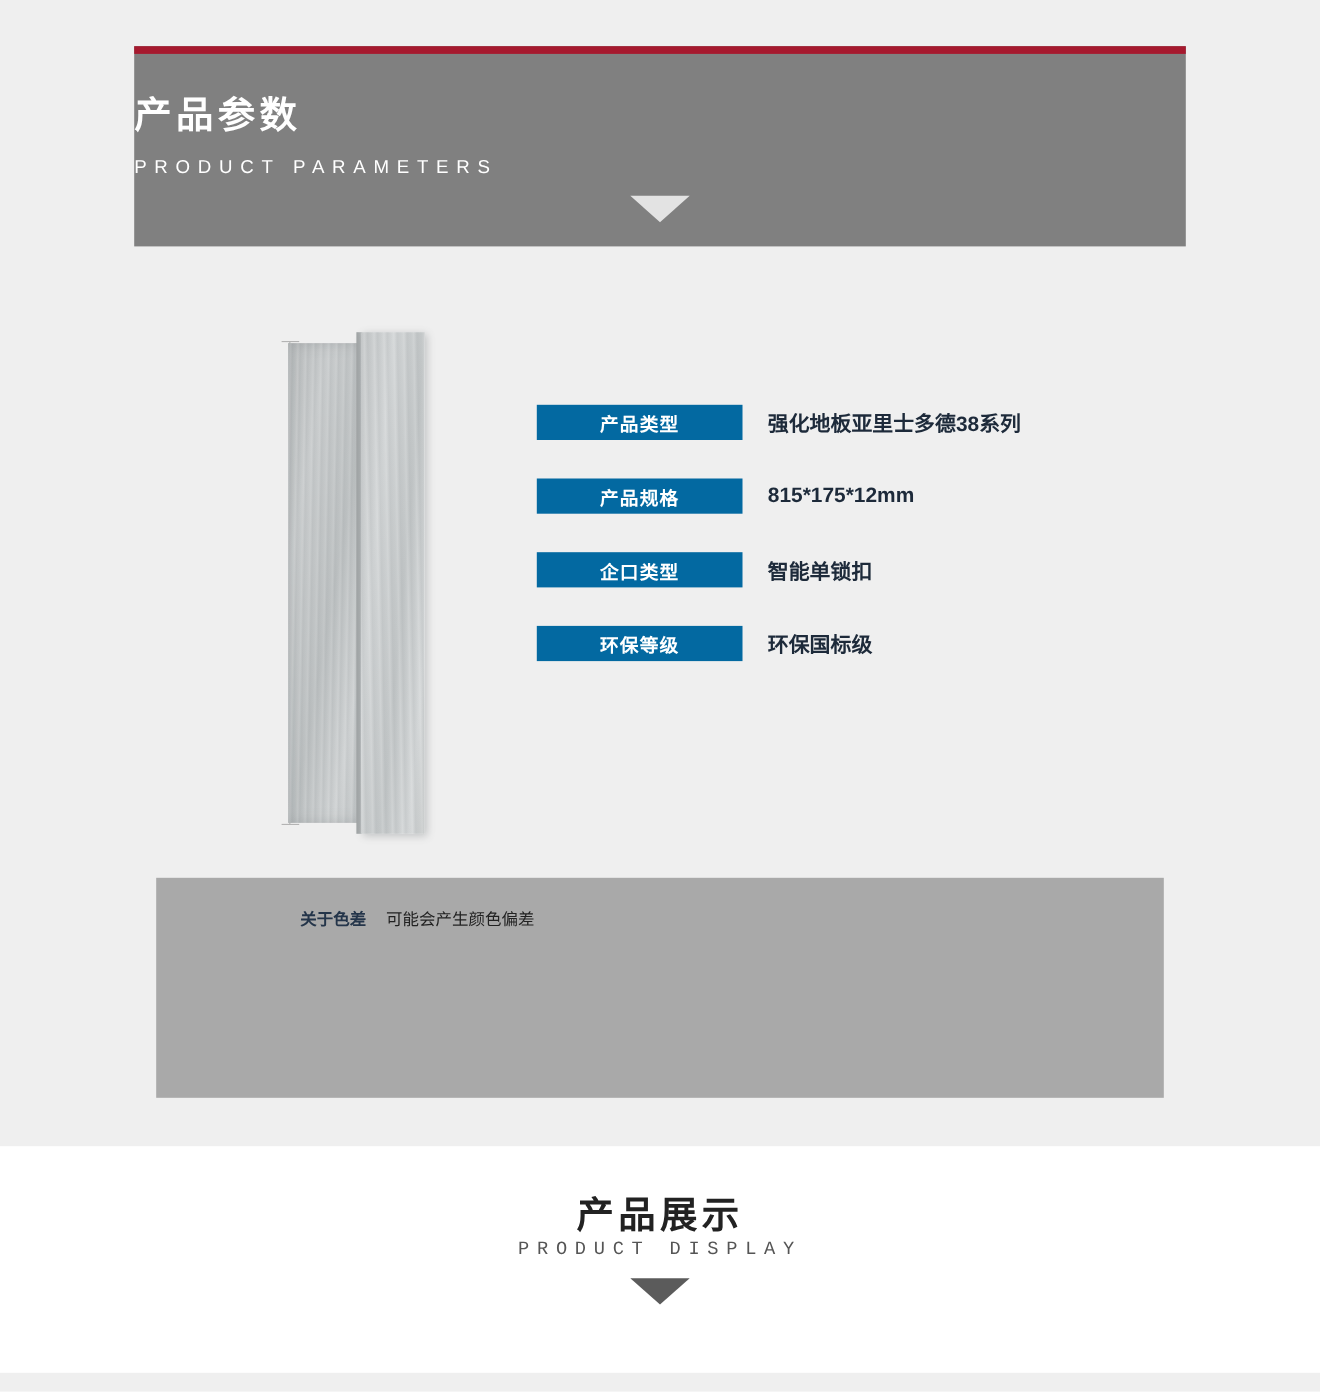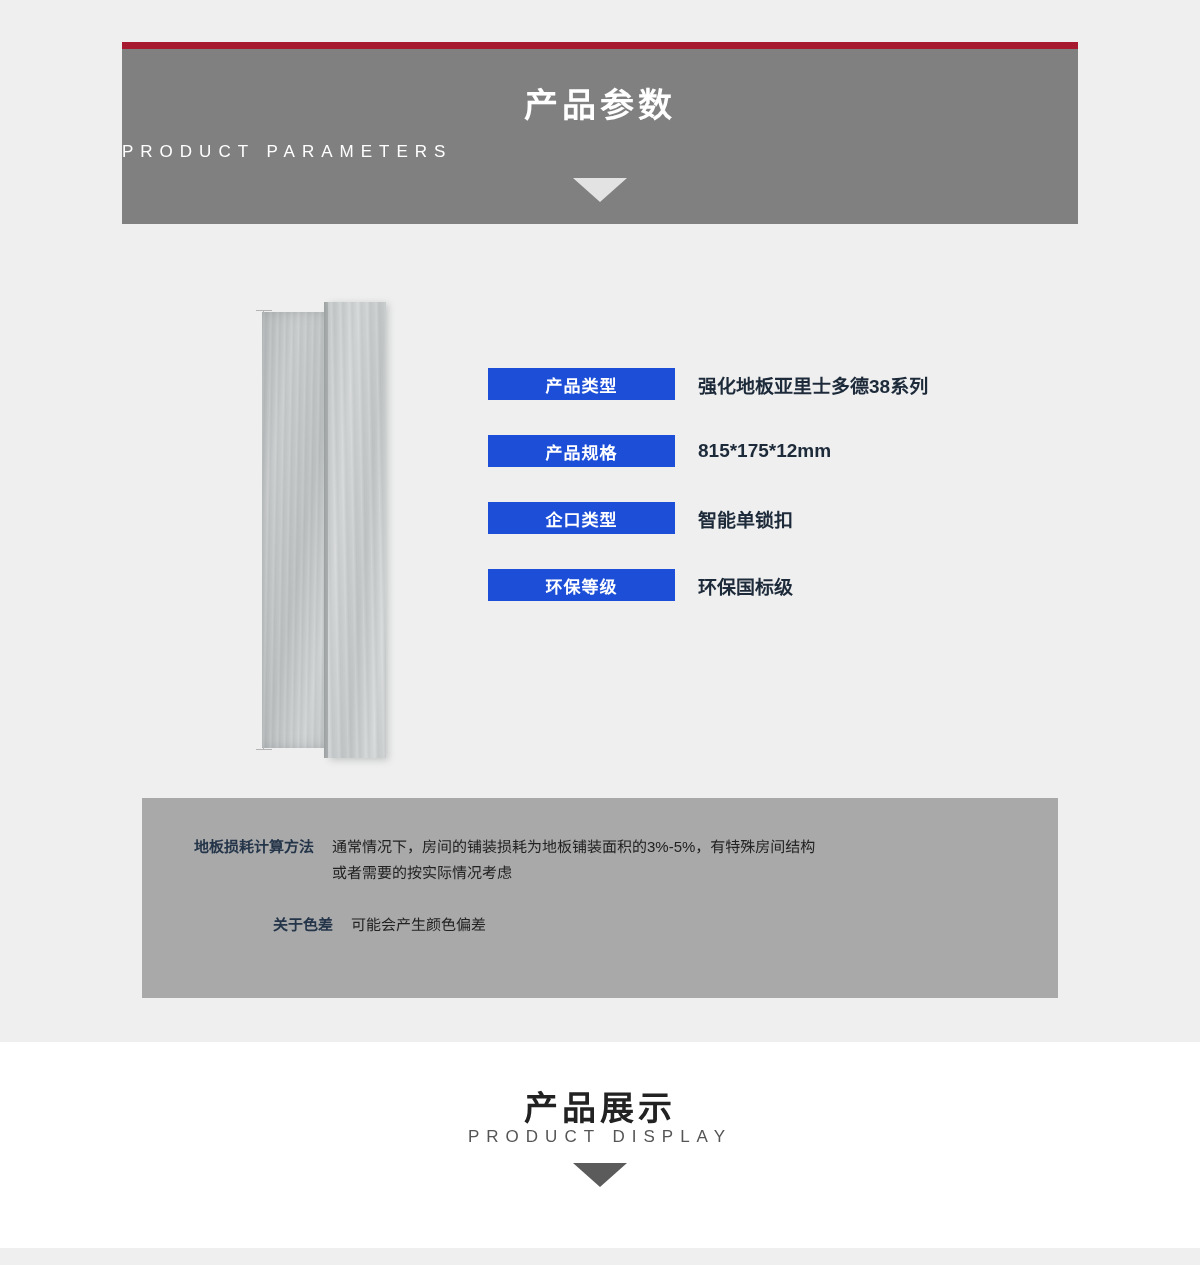--- a/index.html
+++ b/index.html
@@ -28,21 +28,21 @@
     position: absolute;
     left: 122px;
     top: 42px;
     width: 956px;
     height: 182px;
     background: #808080;
     border-top: 7px solid #a6192e;
     box-sizing: border-box;
   }
   .banner-title {
-    text-align: center;
+    text-align: left;
     color: #ffffff;
     font-size: 34px;
     font-weight: bold;
     letter-spacing: 4px;
     margin-top: 38px;
     line-height: 1.1;
   }
   .banner-sub {
     text-align: left;
     color: #ffffff;
@@ -151,21 +151,21 @@
   }
   .spec-row {
     display: flex;
     align-items: center;
     height: 32px;
     margin-bottom: 35px;
   }
   .spec-label {
     width: 187px;
     height: 32px;
-    background: #1d4ed8;
+    background: #0369a1;
     color: #ffffff;
     font-size: 17px;
     font-weight: bold;
     letter-spacing: 1px;
     display: flex;
     align-items: center;
     justify-content: center;
     box-sizing: border-box;
   }
   .spec-value {
@@ -211,20 +211,21 @@
   .note-text .line2 { display: block; }
 
   
   .display-band {
     position: absolute;
     left: 0;
     top: 1042px;
     width: 1200px;
     height: 206px;
     background: #ffffff;
+    font-family: Liberation Mono, monospace;
   }
   .display-title {
     text-align: center;
     color: #222222;
     font-size: 34px;
     font-weight: bold;
     letter-spacing: 4px;
     padding-top: 48px;
     line-height: 1.1;
   }
@@ -285,27 +286,20 @@
 
     <div class="spec-row">
       <div class="spec-label">环保等级</div>
       <div class="spec-value">环保国标级</div>
     </div>
 
   </div>
 
   <div class="notes">
 
-    <div class="note-row first">
-      <div class="note-key">地板损耗计算方法</div>
-      <div class="note-text">
-        <span>通常情况下，房间的铺装损耗为地板铺装面积的3%-5%，有特殊房间结构</span>
-        <span class="line2">或者需要的按实际情况考虑</span>
-      </div>
-    </div>
 
     <div class="note-row second">
       <div class="note-key">关于色差</div>
       <div class="note-text">
         <span class="line2">可能会产生颜色偏差</span>
       </div>
     </div>
 
   </div>
 

